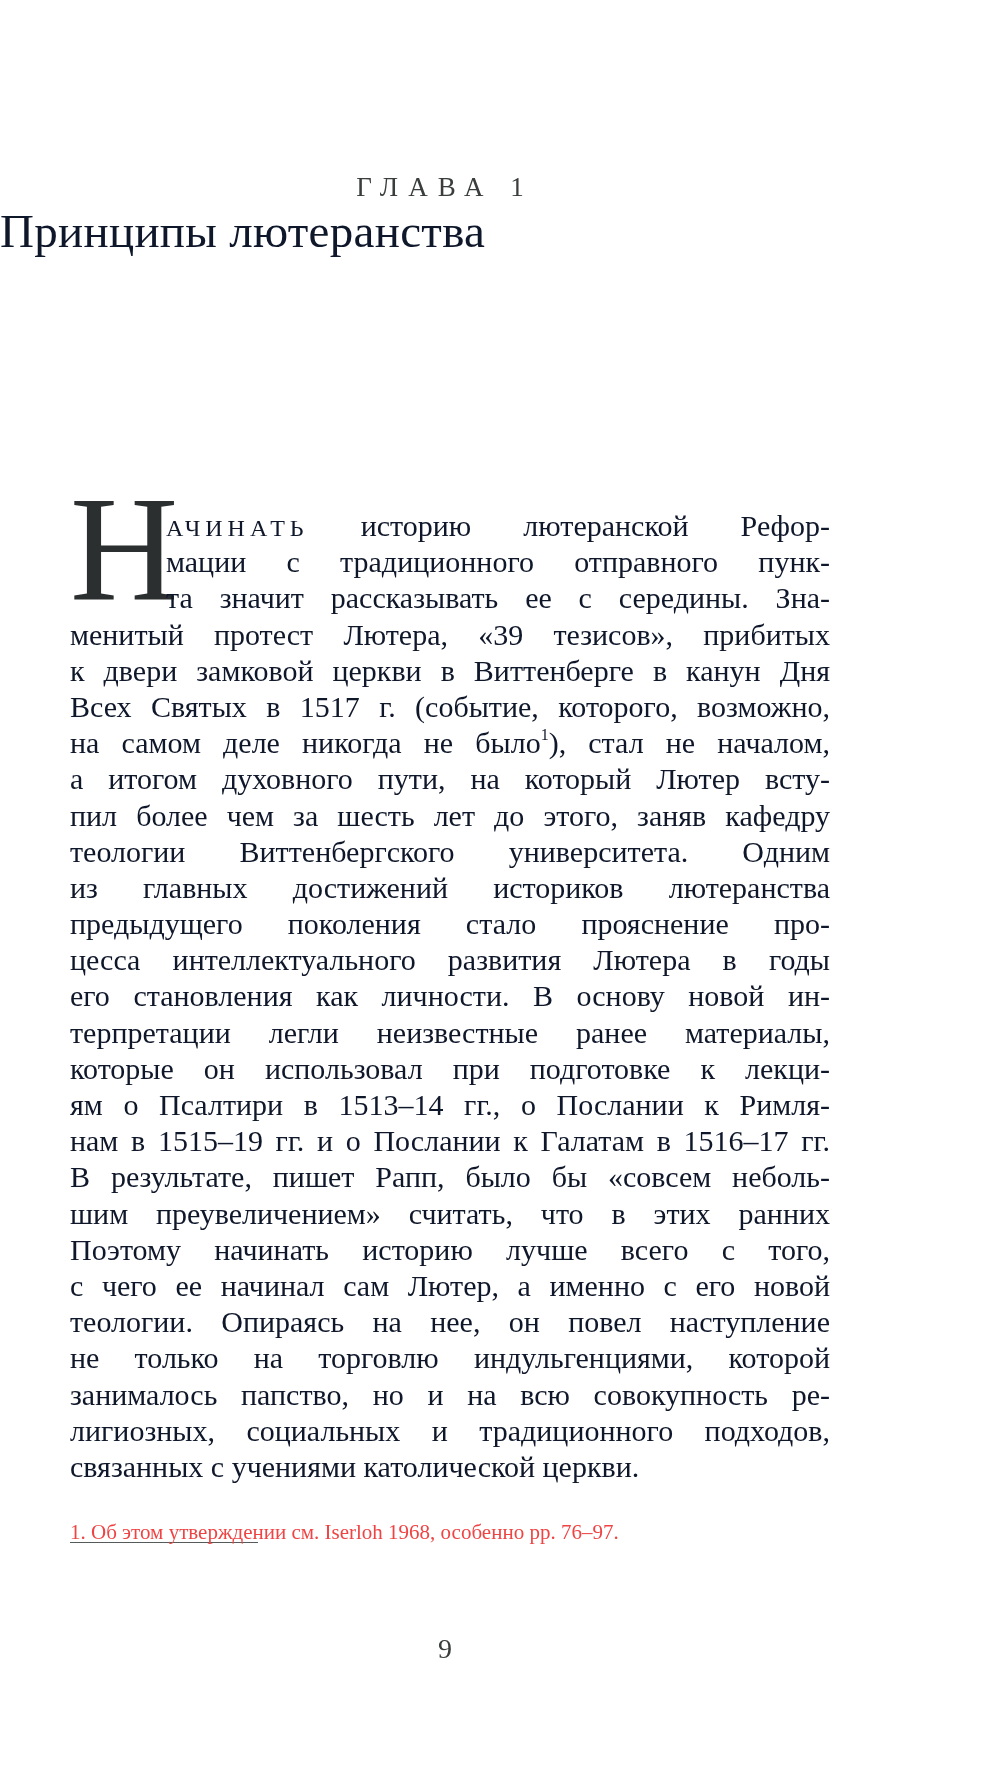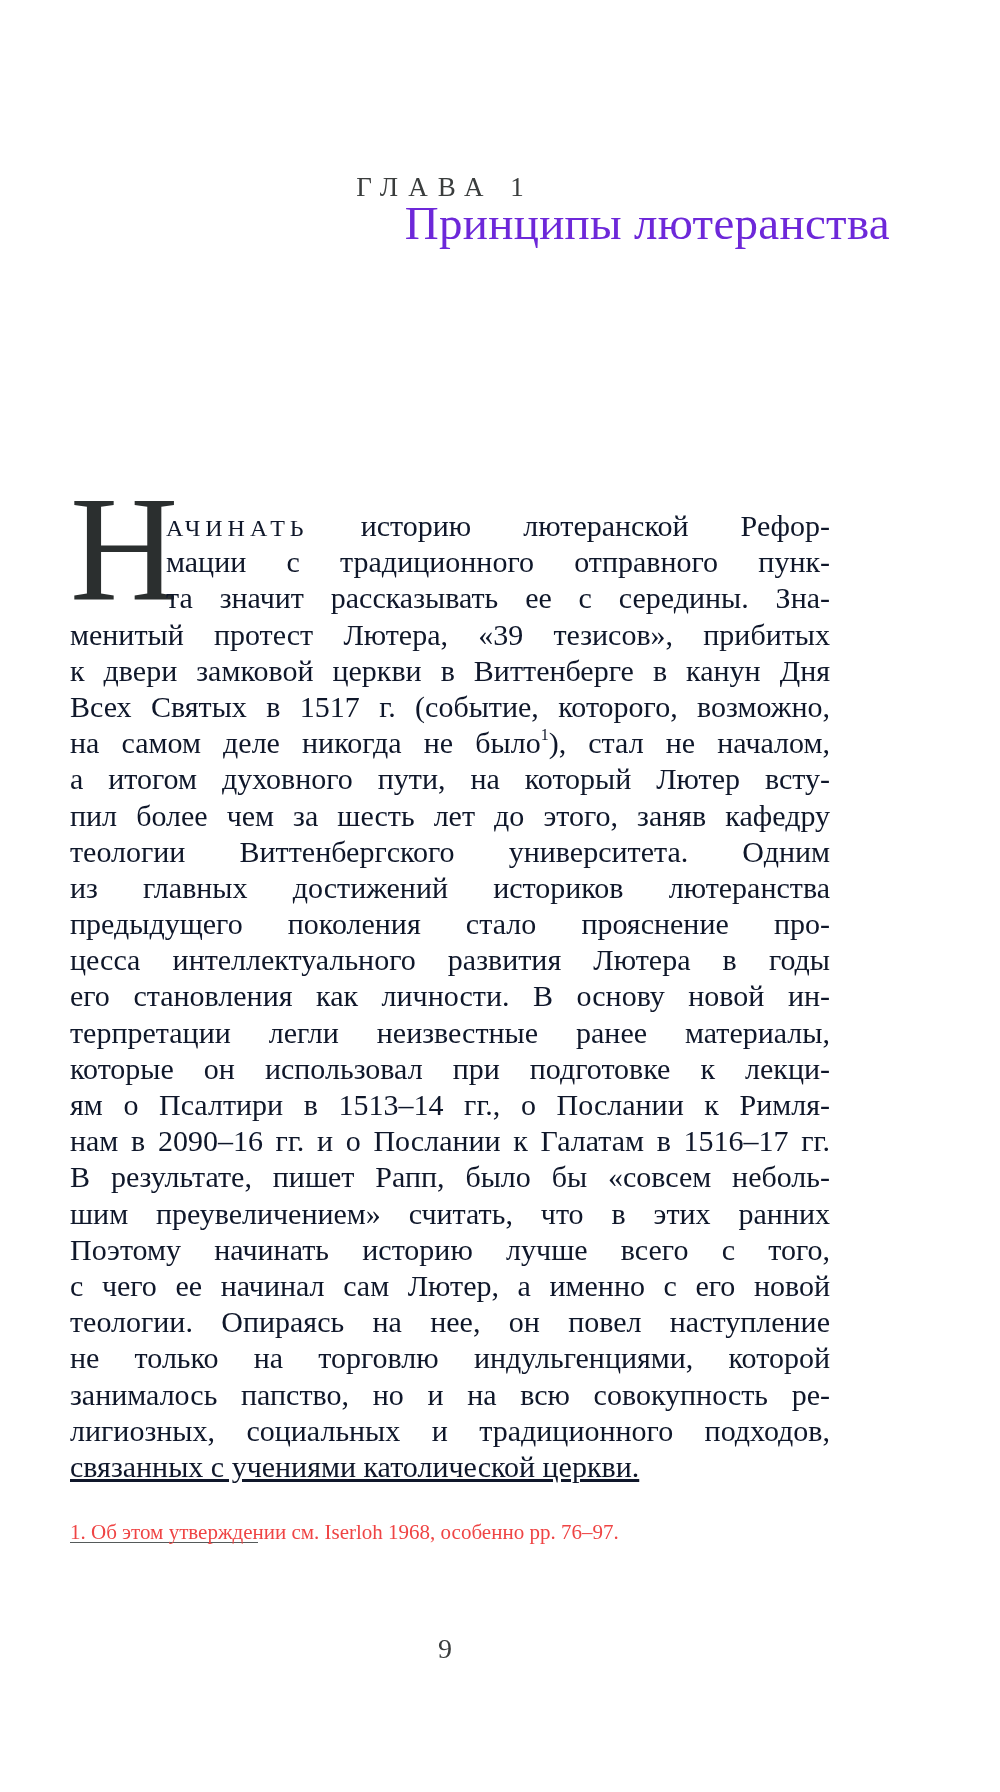--- a/index.html
+++ b/index.html
@@ -18,46 +18,46 @@
       position: absolute;
       top: 172px;
       left: 0; width: 890px;
       text-align: center;
       font-size: 27px;
       letter-spacing: 10px;
       color: #3a3d3d;
     }
     .chapter-title {
       position: absolute;
-      top: 196px;
+      top: 204px;
       left: 0; width: 890px;
-      text-align: right;
+      text-align: left;
       font-size: 47px;
-      color: #6d28d9;
+      color: #0f172a;
       letter-spacing: 0.3px;
     }
 
     .body-text {
       position: absolute;
       left: 70px;
       top: 508px;
       width: 760px;
       font-size: 30px;
       line-height: 36.2px;
       text-align: justify;
       color: #0f172a;
     }
     .line {
       display: block;
       height: 36.2px;
       white-space: nowrap;
       text-align: justify;
       text-align-last: justify;
     }
-    .line.last { text-align-last: left; text-decoration: underline; }
+    .line.last { text-align-last: left; }
     .indent { padding-left: 96px; }
 
     .drop-cap {
       position: absolute;
       left: 70px;
       top: 489px;
       font-size: 150px;
       line-height: 118px;
       color: #2b2f2f;
       font-family: "Liberation Serif", "DejaVu Serif", serif;
@@ -114,21 +114,21 @@
     <span class="line">а итогом духовного пути, на который Лютер всту-</span>
     <span class="line">пил более чем за шесть лет до этого, заняв кафедру</span>
     <span class="line">теологии Виттенбергского университета. Одним</span>
     <span class="line">из главных достижений историков лютеранства</span>
     <span class="line">предыдущего поколения стало прояснение про-</span>
     <span class="line">цесса интеллектуального развития Лютера в годы</span>
     <span class="line">его становления как личности. В основу новой ин-</span>
     <span class="line">терпретации легли неизвестные ранее материалы,</span>
     <span class="line">которые он использовал при подготовке к лекци-</span>
     <span class="line">ям о Псалтири в 1513–14 гг., о Послании к Римля-</span>
-    <span class="line">нам в 2090–16 гг. и о Послании к Галатам в 1516–17 гг.</span>
+    <span class="line">нам в 1515–19 гг. и о Послании к Галатам в 1516–17 гг.</span>
     <span class="line">В результате, пишет Рапп, было бы «совсем неболь-</span>
     <span class="line">шим преувеличением» считать, что в этих ранних</span>
     <span class="line">Поэтому начинать историю лучше всего с того,</span>
     <span class="line">с чего ее начинал сам Лютер, а именно с его новой</span>
     <span class="line">теологии. Опираясь на нее, он повел наступление</span>
     <span class="line">не только на торговлю индульгенциями, которой</span>
     <span class="line">занималось папство, но и на всю совокупность ре-</span>
     <span class="line">лигиозных, социальных и традиционного подходов,</span>
     <span class="line last">связанных с учениями католической церкви.</span>
   </div>

